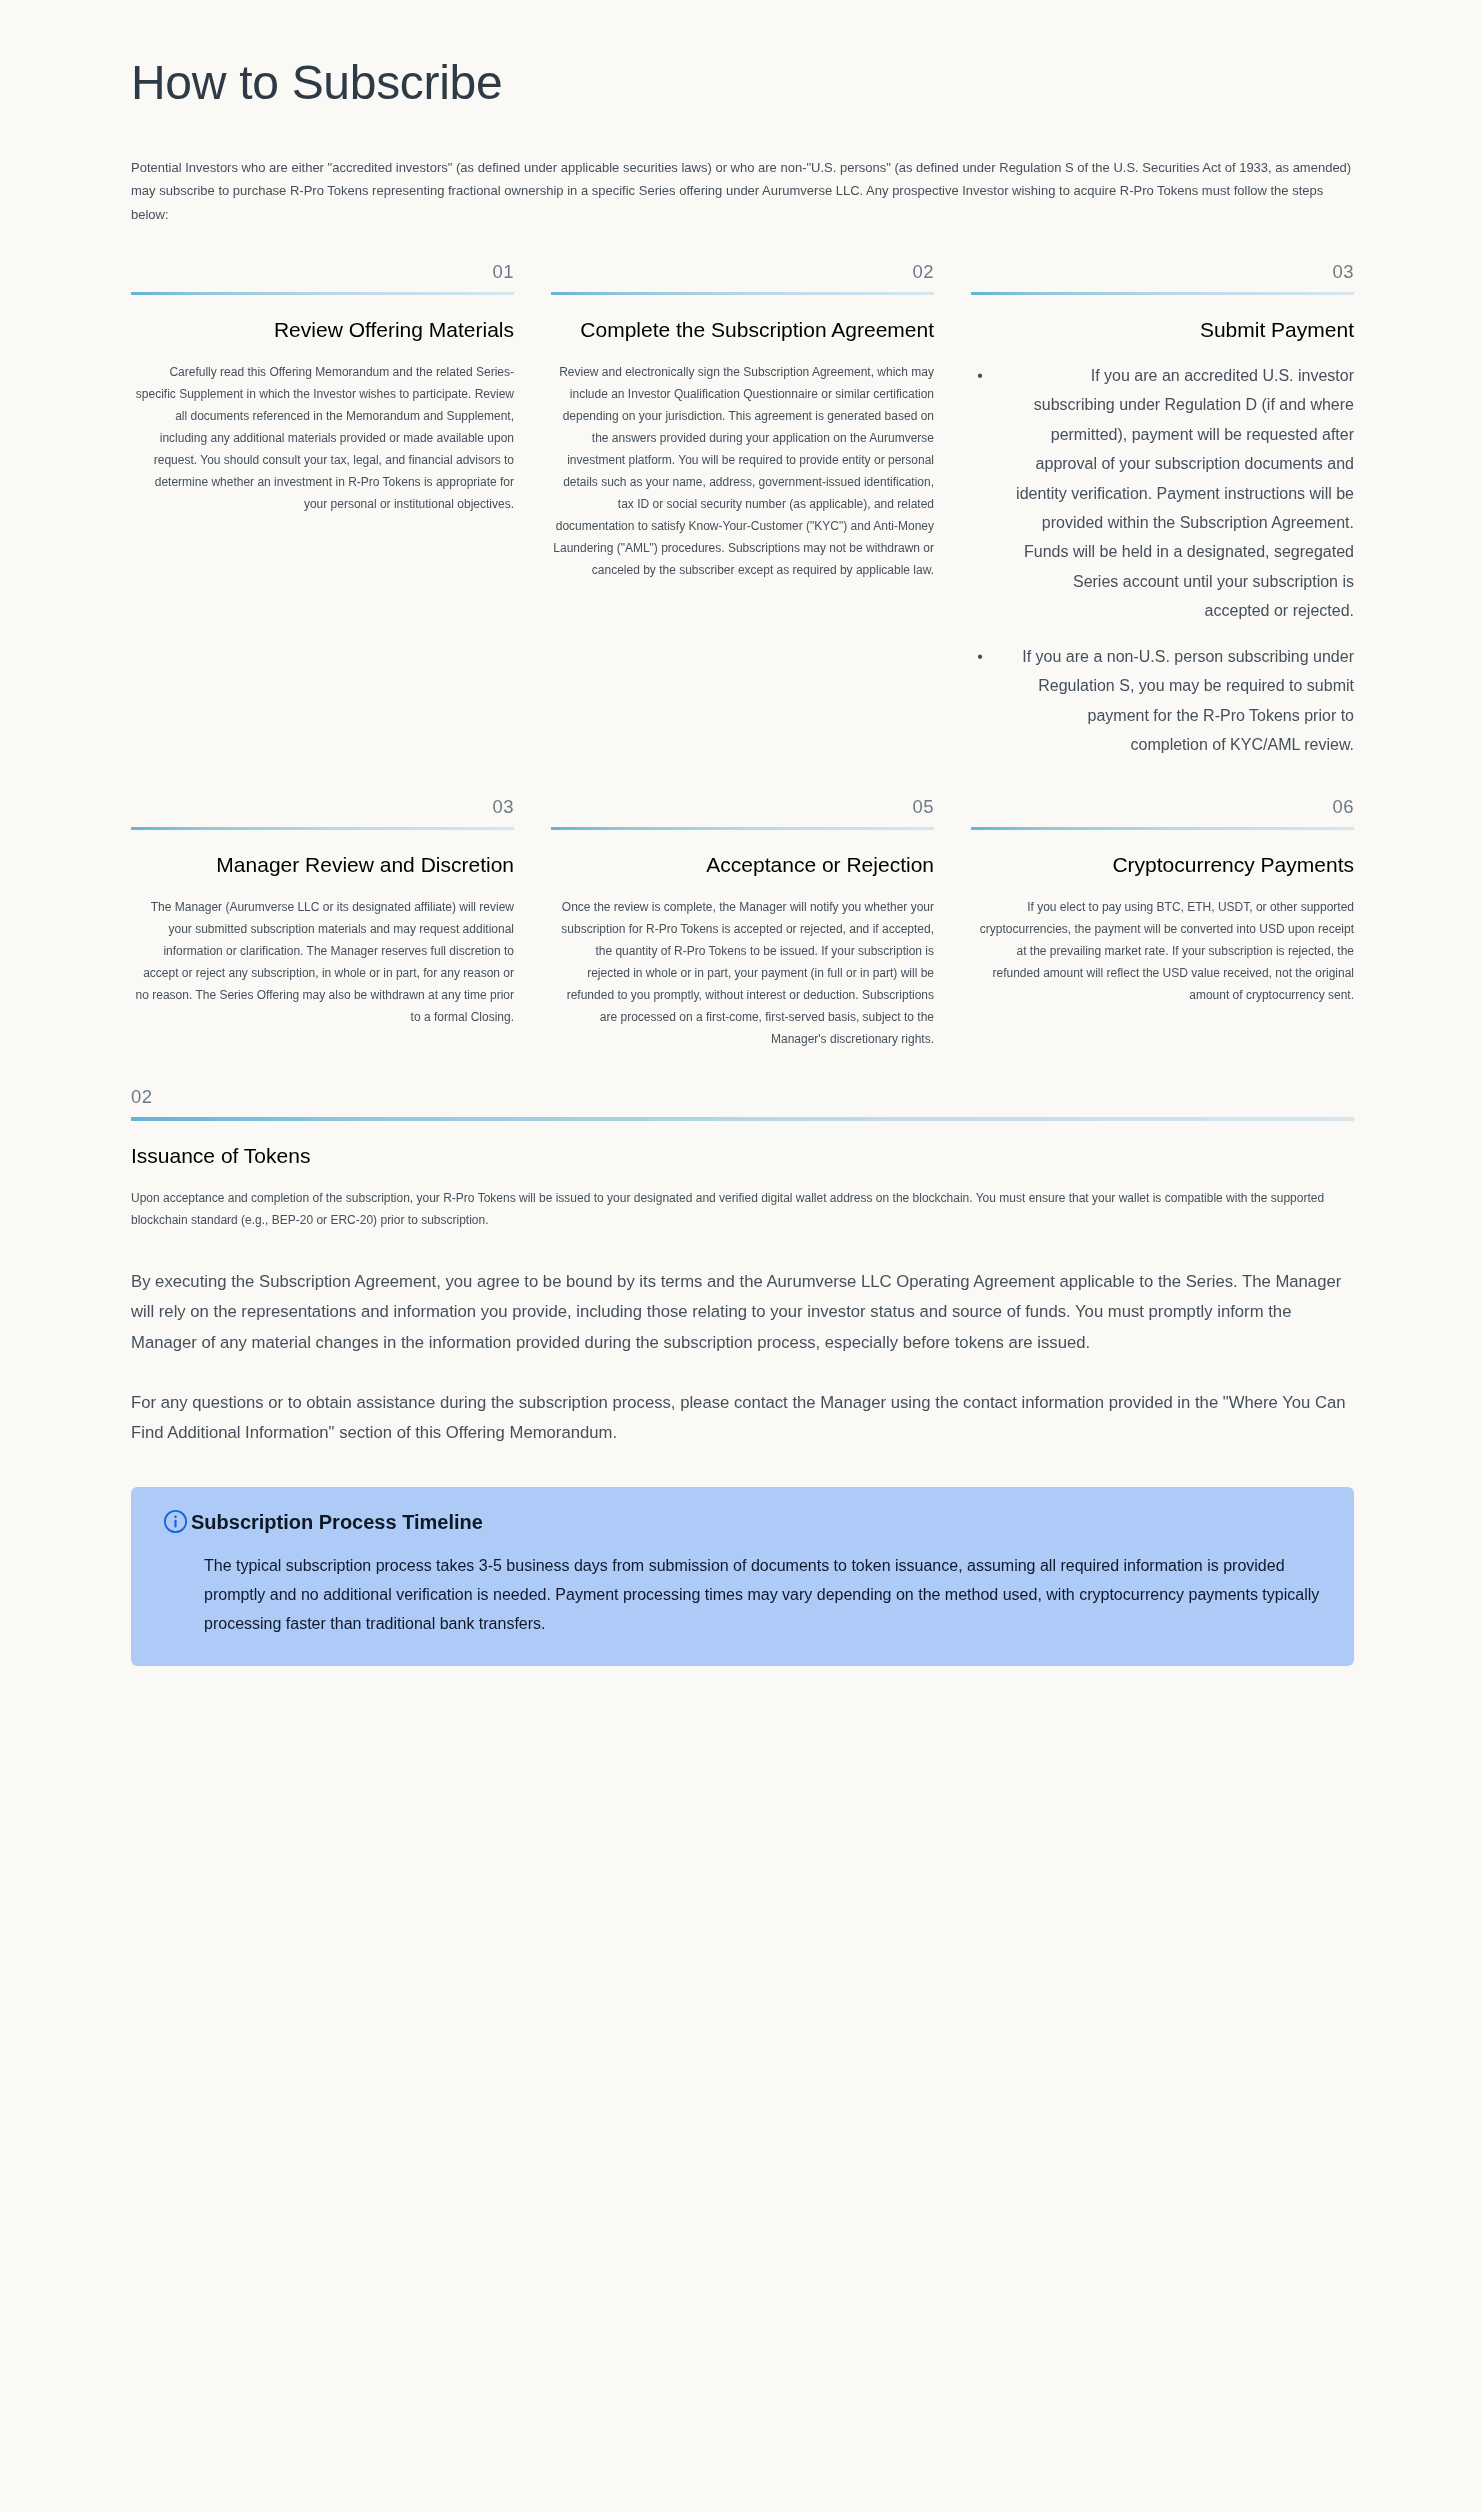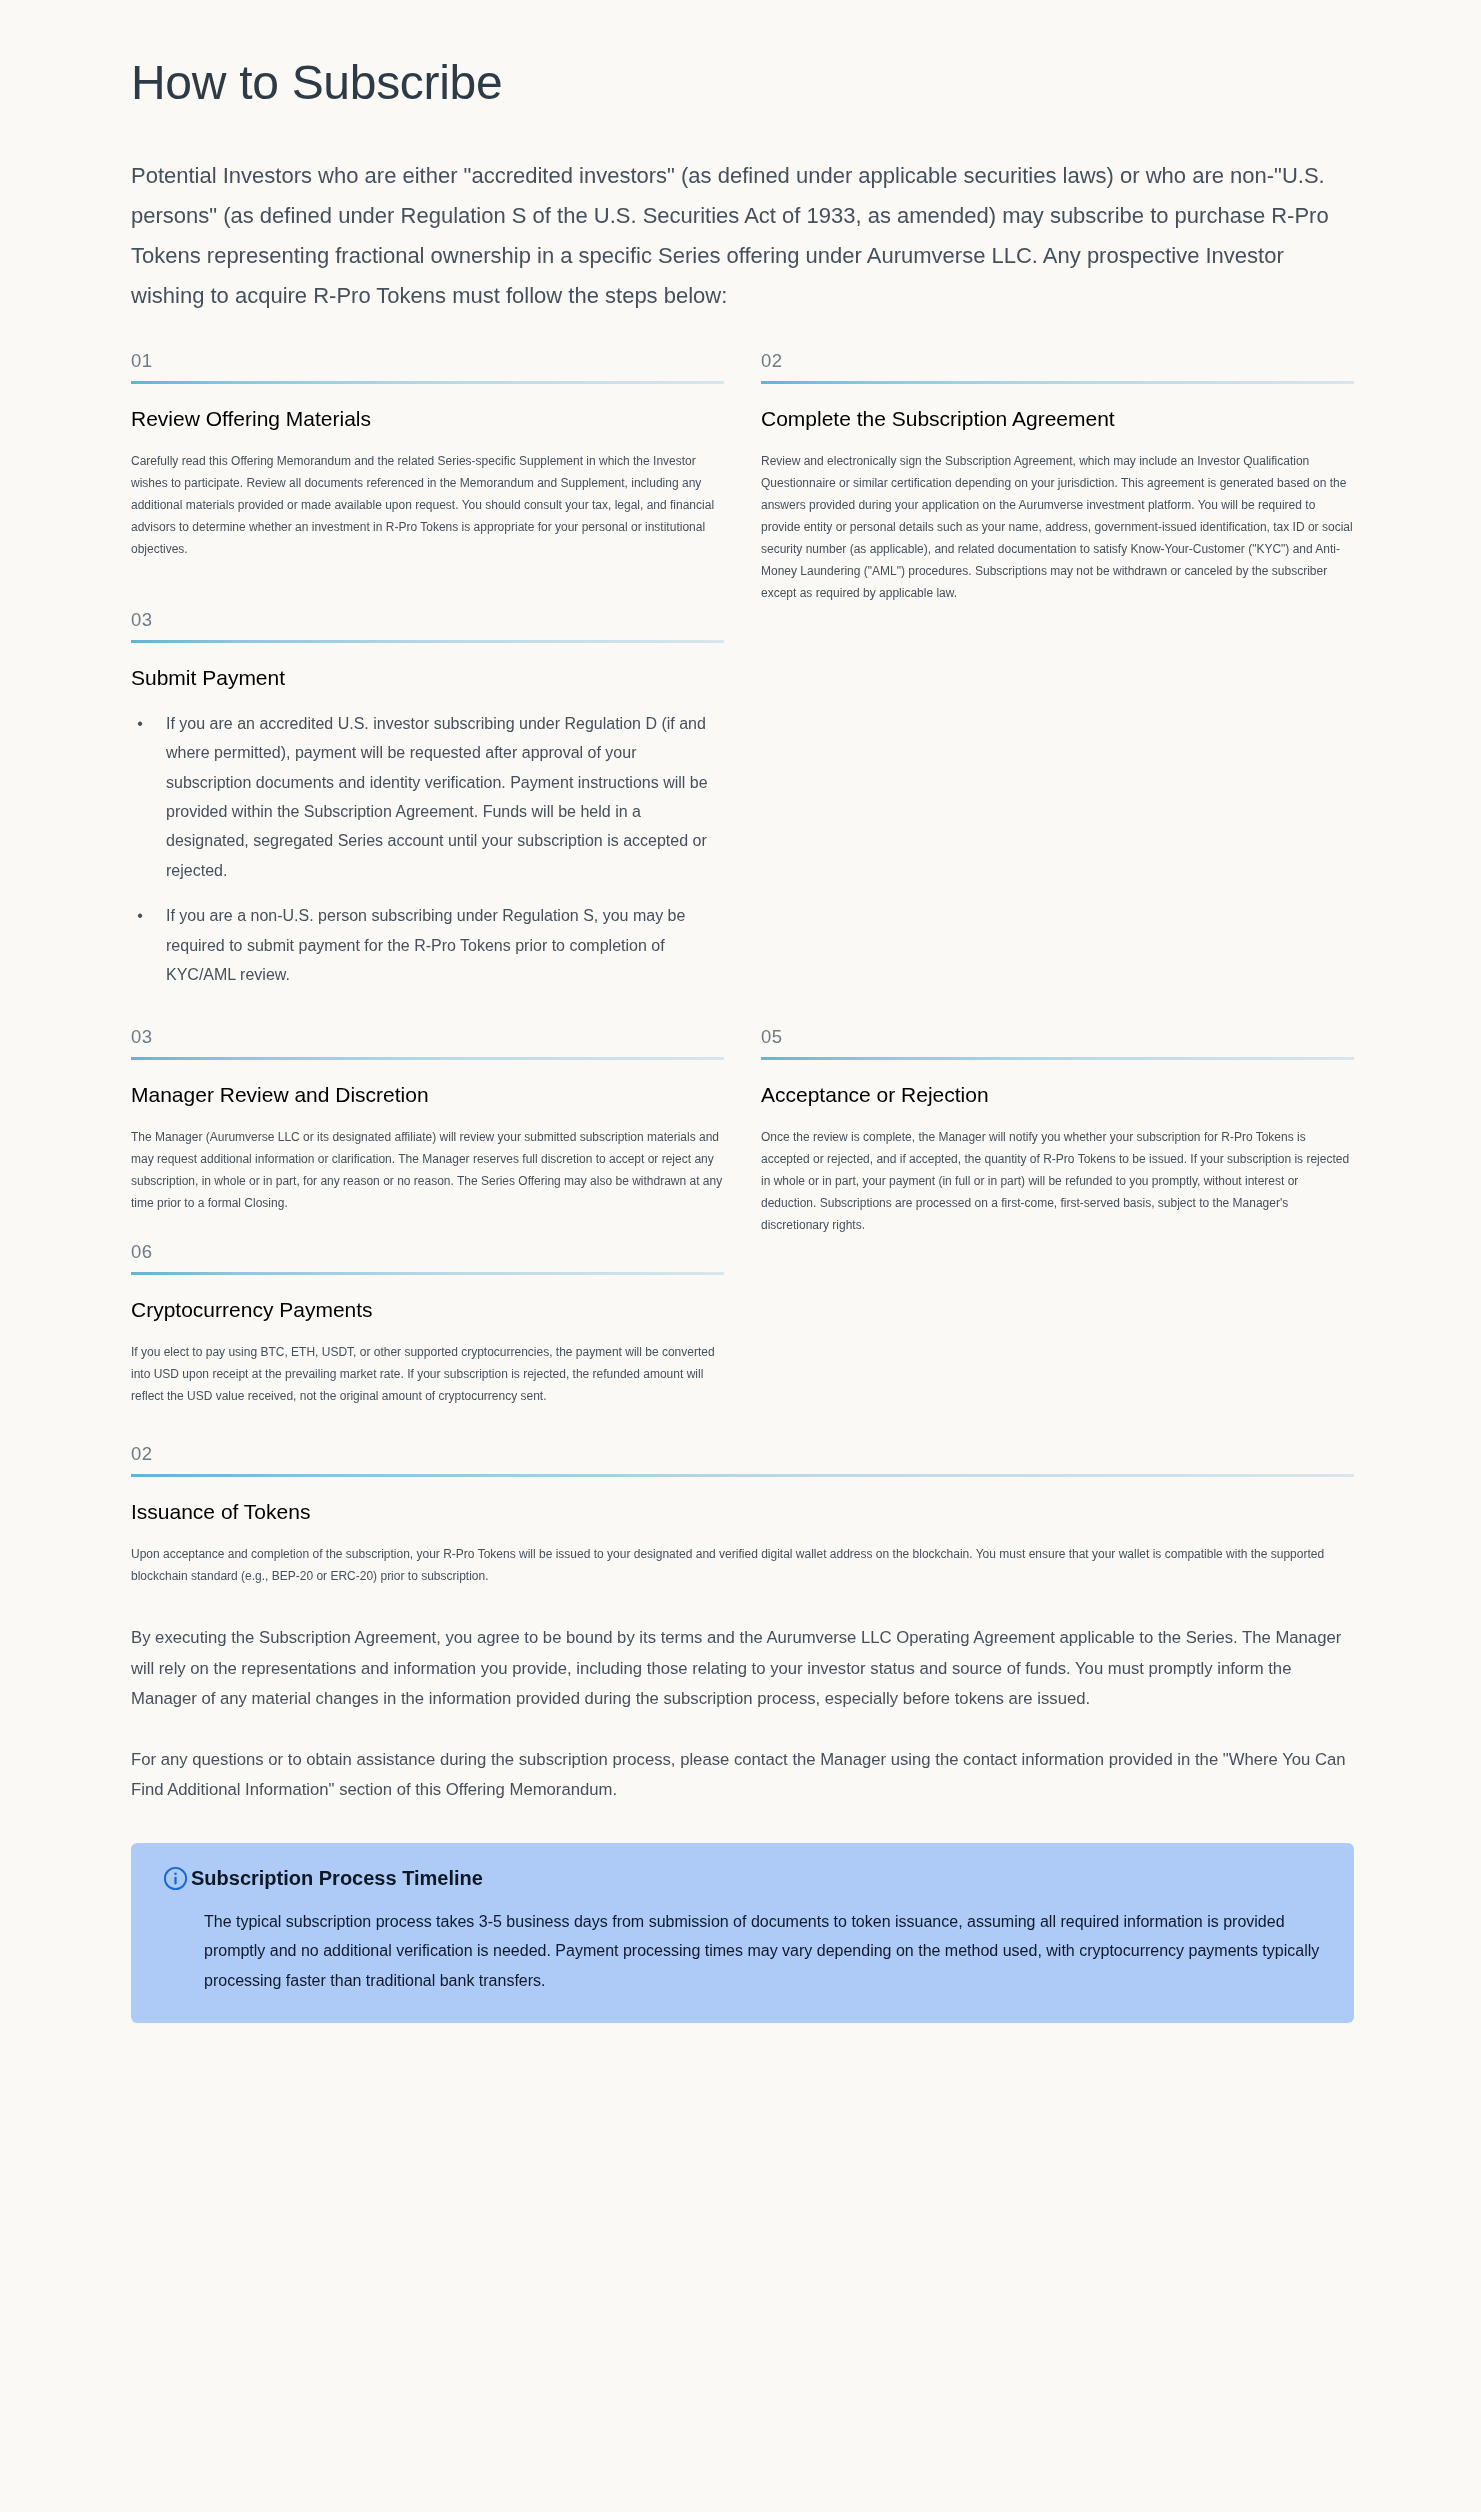--- a/index.html
+++ b/index.html
@@ -27,33 +27,34 @@
     font-size: 48px;
     line-height: 1.12;
     font-weight: 400;
     letter-spacing: -0.3px;
     color: #2E3A46;
     margin-bottom: 46px;
   }
 
   
   .intro {
-    font-size: 22px;
+    font-size: 13px;
     line-height: 1.82;
     color: #45505C;
     max-width: 1225px;
     margin-bottom: 36px;
   }
 
   
   .steps-grid {
     display: grid;
-    grid-template-columns: repeat(2, 1fr);
+    grid-template-columns: repeat(3, 1fr);
     column-gap: 37px;
     row-gap: 0;
+    text-align: right;
   }
 
   .step {
     padding-bottom: 6.2px;
   }
 
   .step-number {
     font-size: 18.5px;
     line-height: 1;
     font-weight: 400;

